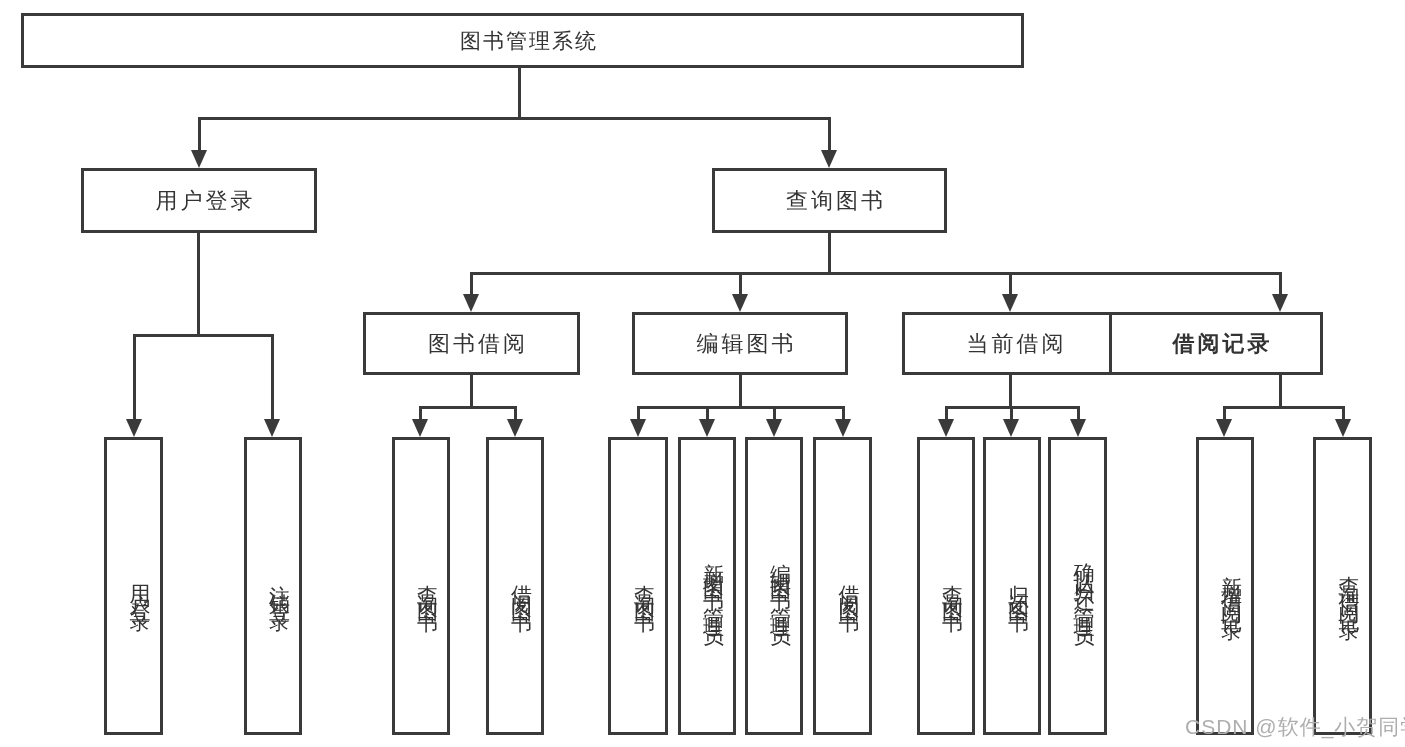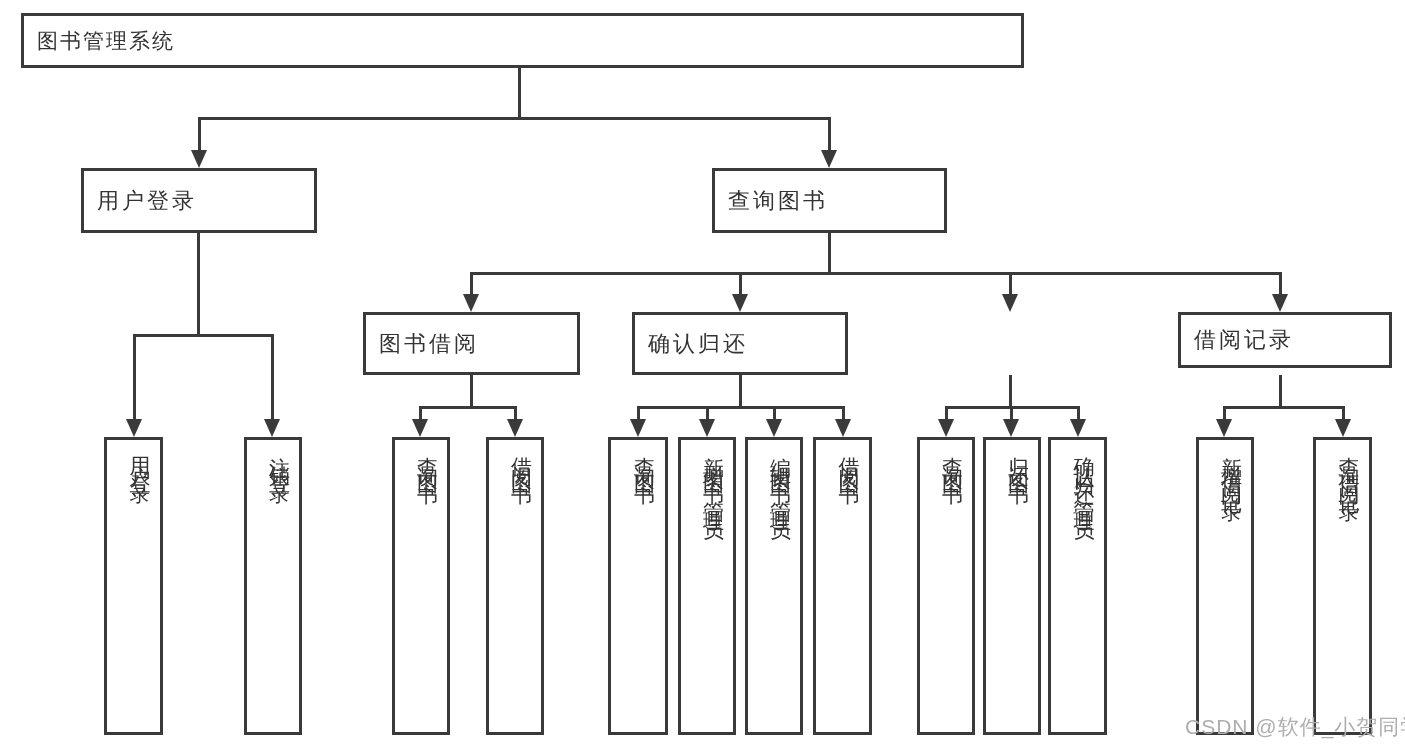--- a/index.html
+++ b/index.html
@@ -8,21 +8,21 @@
     width:1405px; height:747px;
     background:#ffffff;
     font-family:"Liberation Sans","DejaVu Sans",sans-serif;
     overflow:hidden;
   }
   .node {
     position:absolute;
     box-sizing:border-box;
     border:3px solid #3a3a3a;
     background:#ffffff;
-    display:flex; align-items:center; 
+    display:flex; align-items:center; justify-content:center;
     color:#333333;
     padding-left:13px;
   }
   .node.h span { font-size:22px; letter-spacing:3px; color:#333333; white-space:nowrap; }
   .node.root span { font-size:21px; letter-spacing:2px; }
   .node.v {
     writing-mode:vertical-rl;
     text-orientation:mixed;
   }
   .node.v span {
@@ -93,23 +93,26 @@
     <div class="arrow" style="left:463px; top:294px;"></div>
     <div class="arrow" style="left:732px; top:294px;"></div>
     <div class="arrow" style="left:1002px; top:294px;"></div>
     <div class="arrow" style="left:1272px; top:294px;"></div>
   </div>
 
   <div class="node h" style="left:363px; top:312px; width:217px; height:63px;">
     <span>图书借阅</span>
   </div>
   <div class="node h" style="left:632px; top:312px; width:216px; height:63px;">
-    <span>确认归还</span>
-  </div>
-  <div class="node h" style="left:1178px; top:312px; width:214px; height:56px;">
+    <span>编辑图书</span>
+  </div>
+  <div class="node h" style="left:902px; top:312px; width:216px; height:63px;">
+    <span>当前借阅</span>
+  </div>
+  <div class="node h" style="left:1109px; top:312px; width:214px; height:63px;font-weight:bold;">
     <span>借阅记录</span>
   </div>
 
   <div>
     <div class="vl" style="left:470px; top:375px; height:33px;"></div>
     <div class="hl" style="left:419px; top:406px; width:98px;"></div>
     <div class="vl" style="left:419px; top:406px; height:15px;"></div>
     <div class="vl" style="left:514px; top:406px; height:15px;"></div>
     <div class="arrow" style="left:412px; top:419px;"></div>
     <div class="arrow" style="left:507px; top:419px;"></div>

